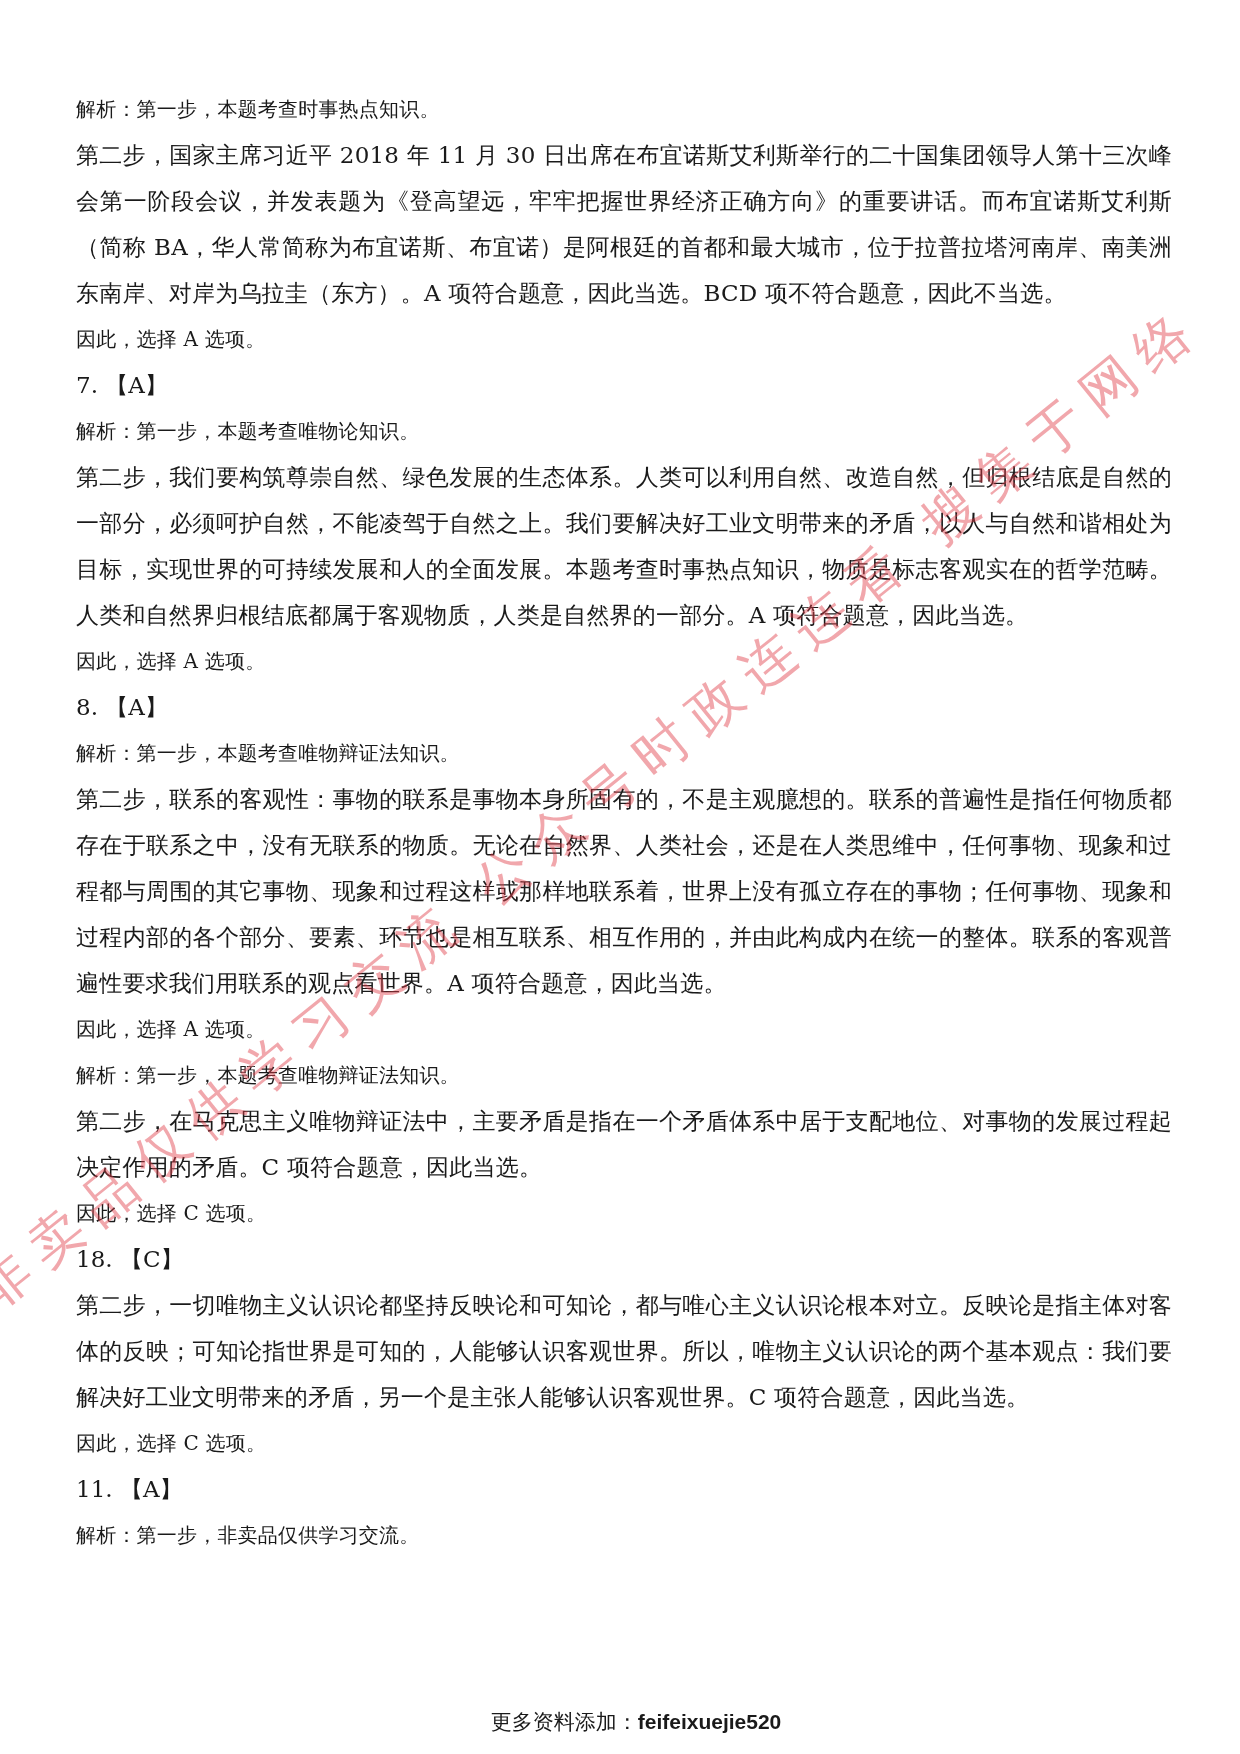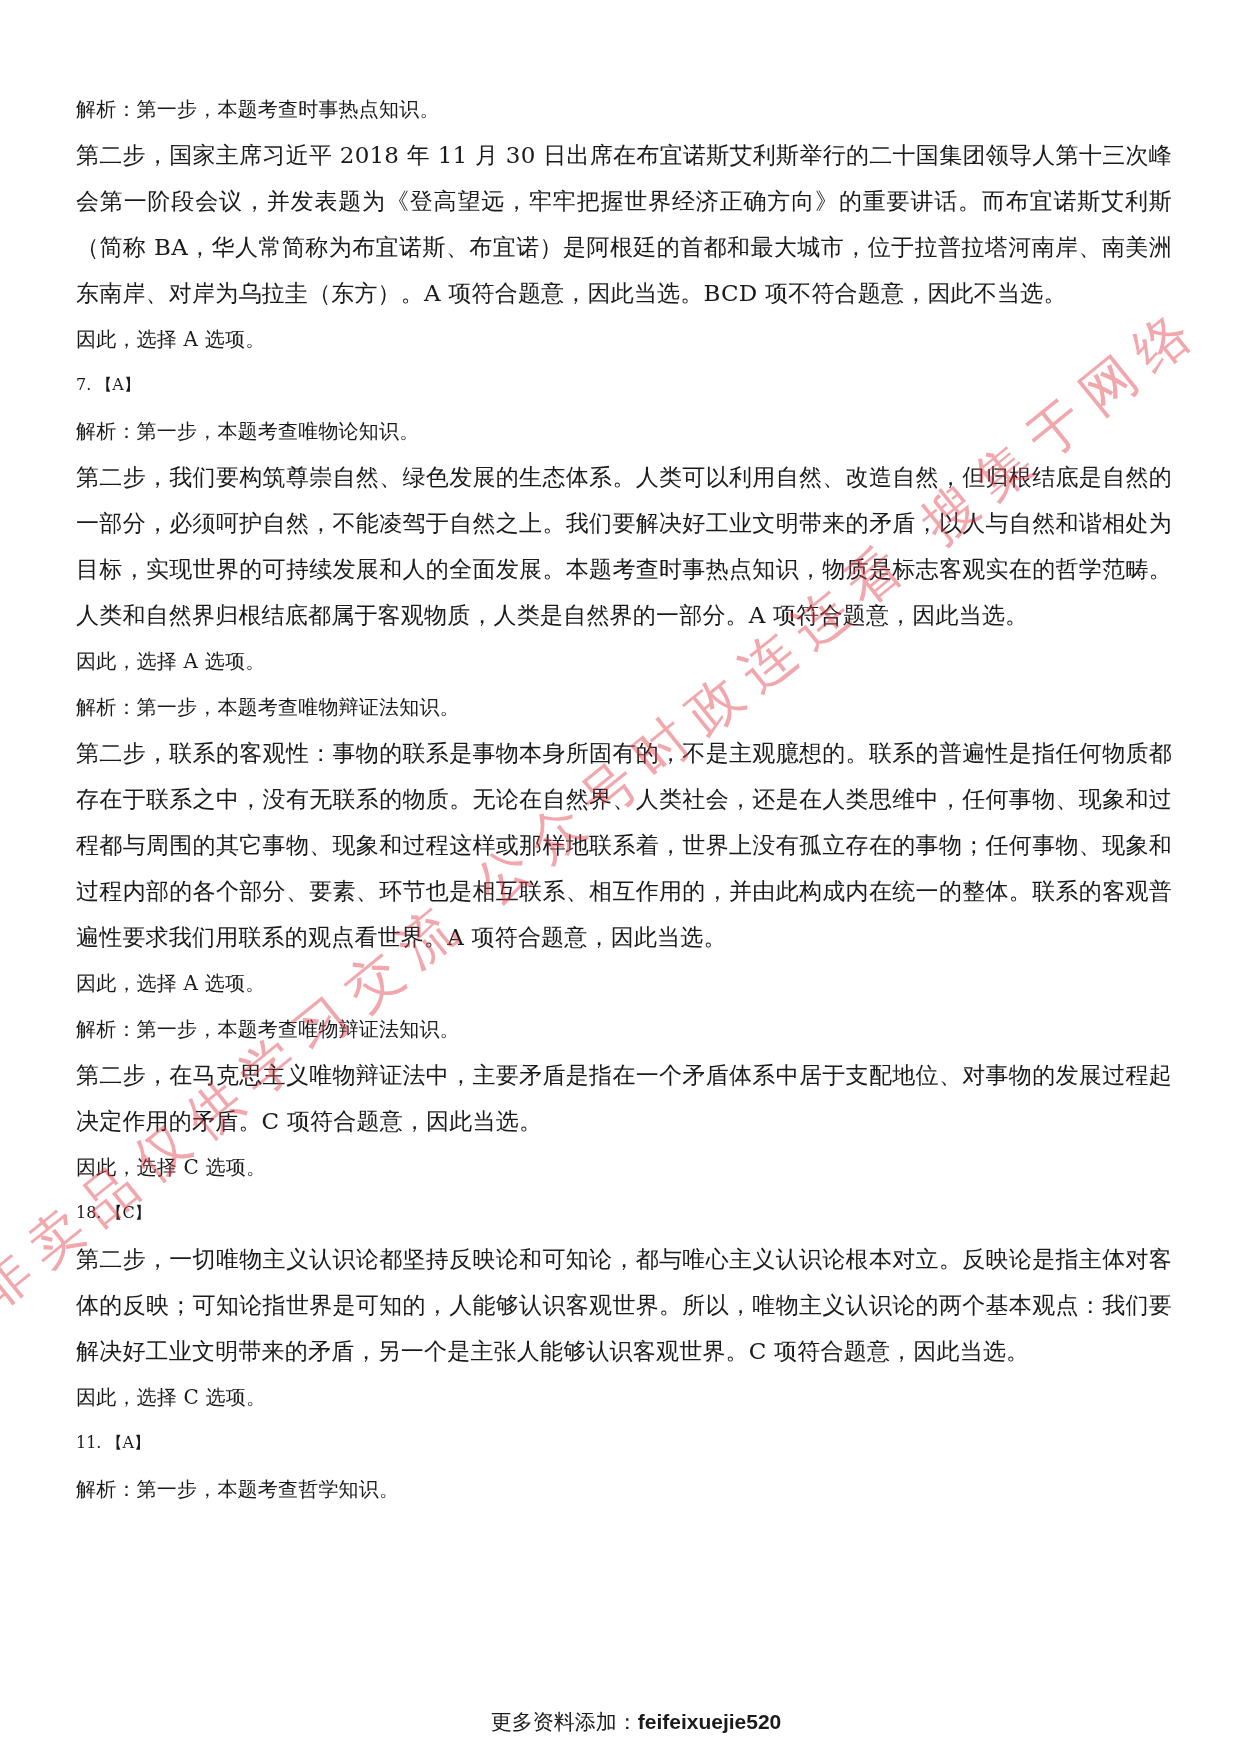--- a/index.html
+++ b/index.html
@@ -36,21 +36,21 @@
       letter-spacing: 0.2px;
     }
     .para {
       font-size: 23px;
       line-height: 46px;
       text-align: justify;
       text-align-last: left;
       letter-spacing: 0.2px;
     }
     .answer-head {
-      font-size: 16px;
+      font-size: 23px;
       line-height: 46px;
       height: 46px;
     }
     .footer {
       position: absolute;
       left: 16px;
       width: 1240px;
       top: 1707px;
       text-align: center;
       font-size: 21px;
@@ -99,40 +99,41 @@
     </div>
 
     <div>
       <div class="answer-head">7. 【A】</div>
       <div class="line">解析：第一步，本题考查唯物论知识。</div>
       <div class="para">第二步，我们要构筑尊崇自然、绿色发展的生态体系。人类可以利用自然、改造自然，但归根结底是自然的一部分，必须呵护自然，不能凌驾于自然之上。我们要解决好工业文明带来的矛盾，以人与自然和谐相处为目标，实现世界的可持续发展和人的全面发展。本题考查时事热点知识，物质是标志客观实在的哲学范畴。人类和自然界归根结底都属于客观物质，人类是自然界的一部分。A 项符合题意，因此当选。</div>
       <div class="line">因此，选择 A 选项。</div>
     </div>
 
     <div>
+      <div class="answer-head">8. 【A】</div>
       <div class="line">解析：第一步，本题考查唯物辩证法知识。</div>
       <div class="para">第二步，联系的客观性：事物的联系是事物本身所固有的，不是主观臆想的。联系的普遍性是指任何物质都存在于联系之中，没有无联系的物质。无论在自然界、人类社会，还是在人类思维中，任何事物、现象和过程都与周围的其它事物、现象和过程这样或那样地联系着，世界上没有孤立存在的事物；任何事物、现象和过程内部的各个部分、要素、环节也是相互联系、相互作用的，并由此构成内在统一的整体。联系的客观普遍性要求我们用联系的观点看世界。A 项符合题意，因此当选。</div>
       <div class="line">因此，选择 A 选项。</div>
     </div>
 
     <div>
       <div class="line">解析：第一步，本题考查唯物辩证法知识。</div>
       <div class="para">第二步，在马克思主义唯物辩证法中，主要矛盾是指在一个矛盾体系中居于支配地位、对事物的发展过程起决定作用的矛盾。C 项符合题意，因此当选。</div>
       <div class="line">因此，选择 C 选项。</div>
     </div>
 
     <div>
       <div class="answer-head">18. 【C】</div>
       <div class="para">第二步，一切唯物主义认识论都坚持反映论和可知论，都与唯心主义认识论根本对立。反映论是指主体对客体的反映；可知论指世界是可知的，人能够认识客观世界。所以，唯物主义认识论的两个基本观点：我们要解决好工业文明带来的矛盾，另一个是主张人能够认识客观世界。C 项符合题意，因此当选。</div>
       <div class="line">因此，选择 C 选项。</div>
     </div>
 
     <div>
       <div class="answer-head">11. 【A】</div>
-      <div class="line">解析：第一步，本题考查哲学知识。</div>
+      <div class="line">解析：第一步，非卖品仅供学习交流。</div>
     </div>
 
   </div>
 
   <div class="footer">
     <span class="cn">更多资料添加：</span><span class="id">feifeixuejie520</span>
   </div>
 
   <div class="watermark">
     <span>非卖品仅供学习交流 公众号时政连连看 搜集于网络</span>

